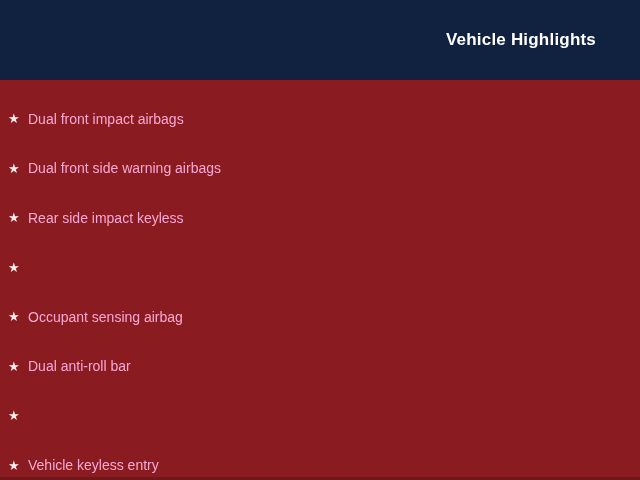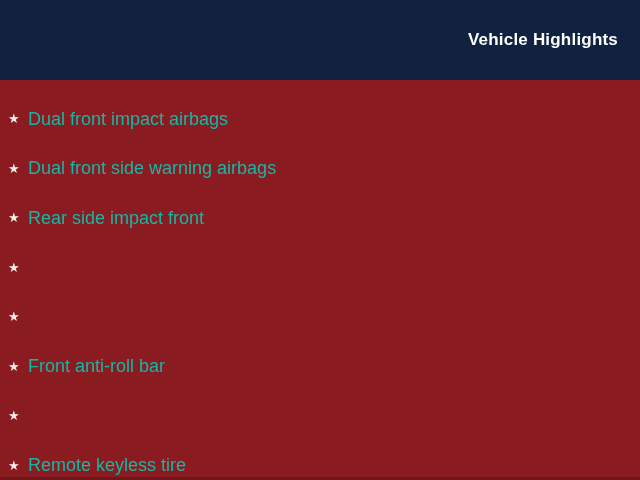--- a/index.html
+++ b/index.html
@@ -25,21 +25,21 @@
   }
   
   .header {
     height: 80px;
     flex: 0 0 80px;
     background: #112240;
     display: flex;
     align-items: center;
     justify-content: flex-end;
     box-sizing: border-box;
-    padding-right: 22px;
+    padding-right: 44px;
   }
   .header-title {
     color: #ffffff;
     font-size: 17px;
     font-weight: bold;
     letter-spacing: 0.2px;
     white-space: nowrap;
   }
   
   .body-panel {
@@ -63,22 +63,22 @@
   }
   .bullet-star {
     color: #f6eeea;
     font-size: 13px;
     line-height: 1;
     width: 20px;
     flex: 0 0 20px;
     text-align: left;
   }
   .highlight-label {
-    color: #14b8a6;
-    font-size: 18px;
+    color: #f9a8d4;
+    font-size: 14px;
     line-height: 1;
     white-space: nowrap;
   }
   .bottom-edge {
     position: absolute;
     left: 0;
     bottom: 0;
     width: 640px;
     height: 3px;
     background: #6e171b;
@@ -101,43 +101,44 @@
         <span class="highlight-label">Dual front impact airbags</span>
       </li>
 
       <li class="highlight-item">
         <span class="bullet-star">★</span>
         <span class="highlight-label">Dual front side warning airbags</span>
       </li>
 
       <li class="highlight-item">
         <span class="bullet-star">★</span>
-        <span class="highlight-label">Rear side impact front</span>
+        <span class="highlight-label">Rear side impact keyless</span>
       </li>
 
       <li class="highlight-item">
         <span class="bullet-star">★</span>
       </li>
 
       <li class="highlight-item">
         <span class="bullet-star">★</span>
+        <span class="highlight-label">Occupant sensing airbag</span>
       </li>
 
       <li class="highlight-item">
         <span class="bullet-star">★</span>
-        <span class="highlight-label">Front anti-roll bar</span>
+        <span class="highlight-label">Dual anti-roll bar</span>
       </li>
 
       <li class="highlight-item">
         <span class="bullet-star">★</span>
       </li>
 
       <li class="highlight-item">
         <span class="bullet-star">★</span>
-        <span class="highlight-label">Remote keyless tire</span>
+        <span class="highlight-label">Vehicle keyless entry</span>
       </li>
 
     </ul>
   </div>
 
   <div class="bottom-edge"></div>
 
 </div>
 
 </body></html>

